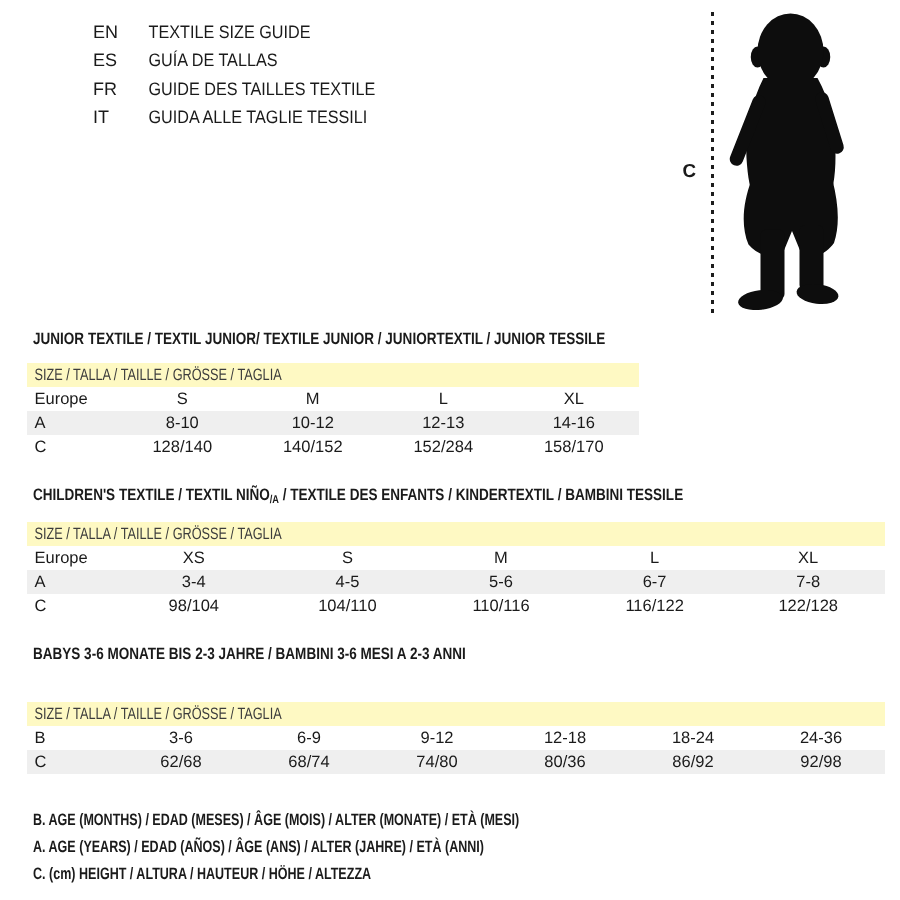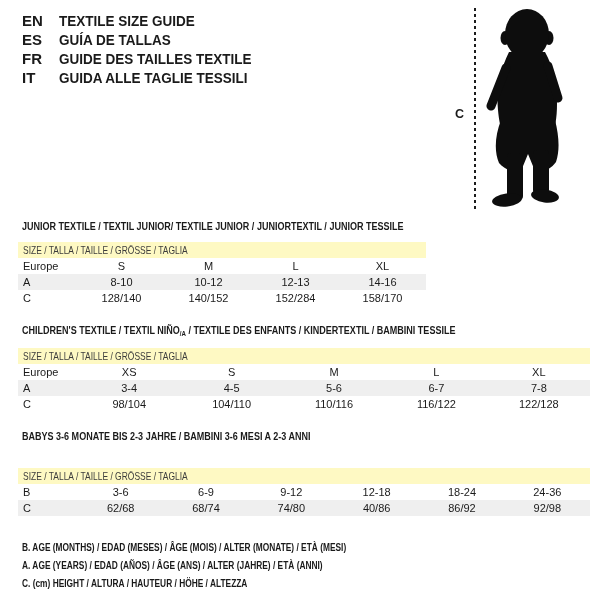--- a/index.html
+++ b/index.html
@@ -10,40 +10,40 @@
     -webkit-font-smoothing:antialiased;
   }
   .cond { display:inline-block; white-space:nowrap; transform-origin:0 50%; }
   .cx90 { transform:scaleX(0.90); }
   .cx82 { transform:scaleX(0.82); }
   .cx77 { transform:scaleX(0.77); }
   .cx76 { transform:scaleX(0.76); }
 
   
   .lang-list { position:absolute; left:22px; top:11px; }
-  .lang-row { display:flex; height:19px; align-items:center; font-weight:700; font-size:15px; }
+  .lang-row { display:flex; height:19px; align-items:center; font-weight:400; font-size:12px;margin-left:40px; }
   .lang-code { width:37px; flex:none; }
 
   
   .height-line {
     position:absolute; left:474px; top:8px; width:2px; height:201px;
     background:repeating-linear-gradient(to bottom,#1c1c1c 0 3px,transparent 3px 6px);
   }
   .fig-label { position:absolute; left:455px; top:107px; font-weight:700; font-size:12.5px; }
   .baby-svg { position:absolute; left:481px; top:8px; }
 
   
   .tbl-title { position:absolute; left:22px; font-weight:700; font-size:11px; line-height:16.5px; white-space:nowrap;text-align:right; }
   .subsc { font-size:7.5px; vertical-align:-2px; }
   .sizebar {
     position:absolute; left:18px; height:16px; box-sizing:border-box;
     background:#fef9c3; color:#3c3c3c; font-size:11px; line-height:16px; padding-left:5px;
     white-space:nowrap;
   }
-  .trow { position:absolute; left:18px; height:16px; display:flex; align-items:center; font-size:11px; }
+  .trow { position:absolute; left:18px; height:16px; display:flex; align-items:center; font-size:11px;justify-content:center; }
   .trow .lbl { width:60px; flex:none; padding-left:5px; box-sizing:border-box; }
   .trow .val { flex:1; text-align:center; }
   .stripe { background:#efefef; }
 
   
   .notes { position:absolute; left:22px; top:538px; font-weight:700; font-size:11px; }
   .note-line { height:18px; line-height:18px; white-space:nowrap; }
 </style>
 </head>
 <body>
@@ -157,21 +157,21 @@
   <span class="val">9-12</span>
   <span class="val">12-18</span>
   <span class="val">18-24</span>
   <span class="val">24-36</span>
 </div>
 <div class="trow stripe" style="top:500px;width:572px">
   <span class="lbl">C</span>
   <span class="val">62/68</span>
   <span class="val">68/74</span>
   <span class="val">74/80</span>
-  <span class="val">40/86</span>
+  <span class="val">80/36</span>
   <span class="val">86/92</span>
   <span class="val">92/98</span>
 </div>
 
 <div class="notes">
   <div class="note-line"><span class="cond cx76">B. AGE (MONTHS) / EDAD (MESES) / ÂGE (MOIS) / ALTER (MONATE) / ETÀ (MESI)</span></div>
   <div class="note-line"><span class="cond cx76">A. AGE (YEARS) / EDAD (AÑOS) / ÂGE (ANS) / ALTER (JAHRE) / ETÀ (ANNI)</span></div>
   <div class="note-line"><span class="cond cx76">C. (cm) HEIGHT / ALTURA / HAUTEUR / HÖHE / ALTEZZA</span></div>
 </div>
 

